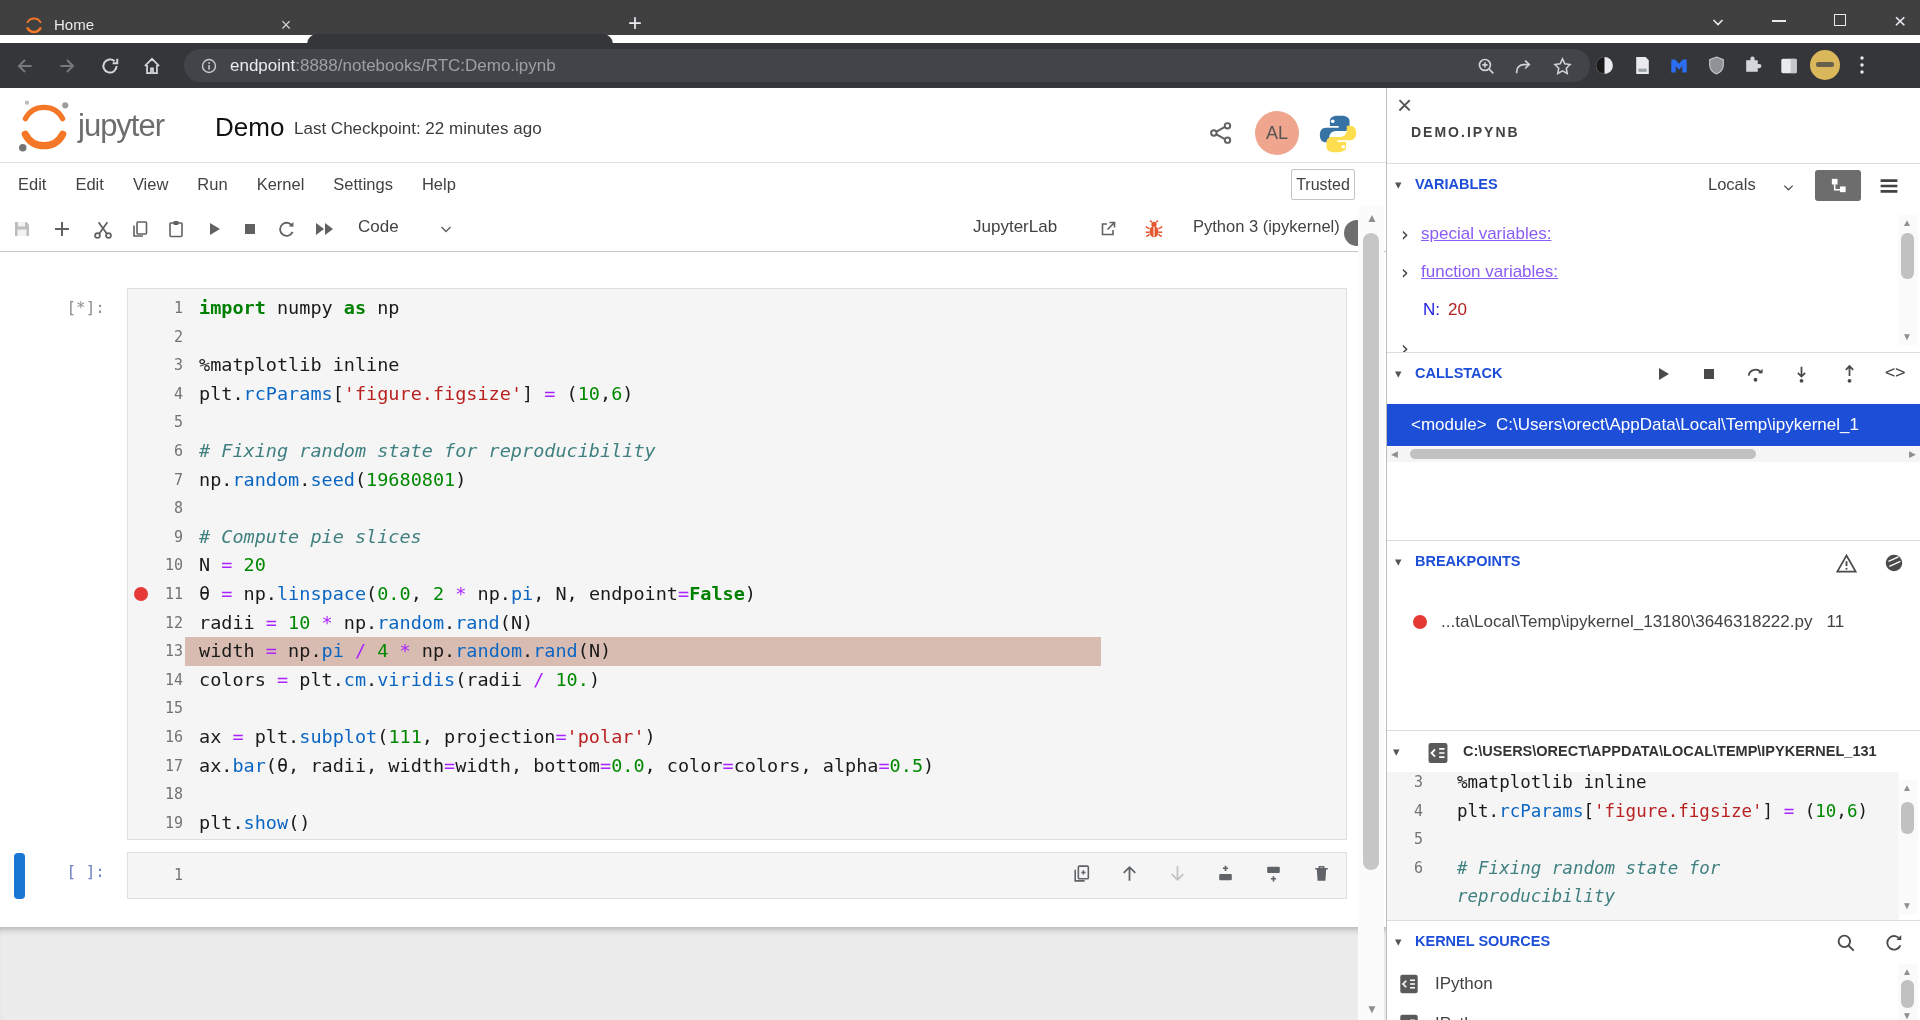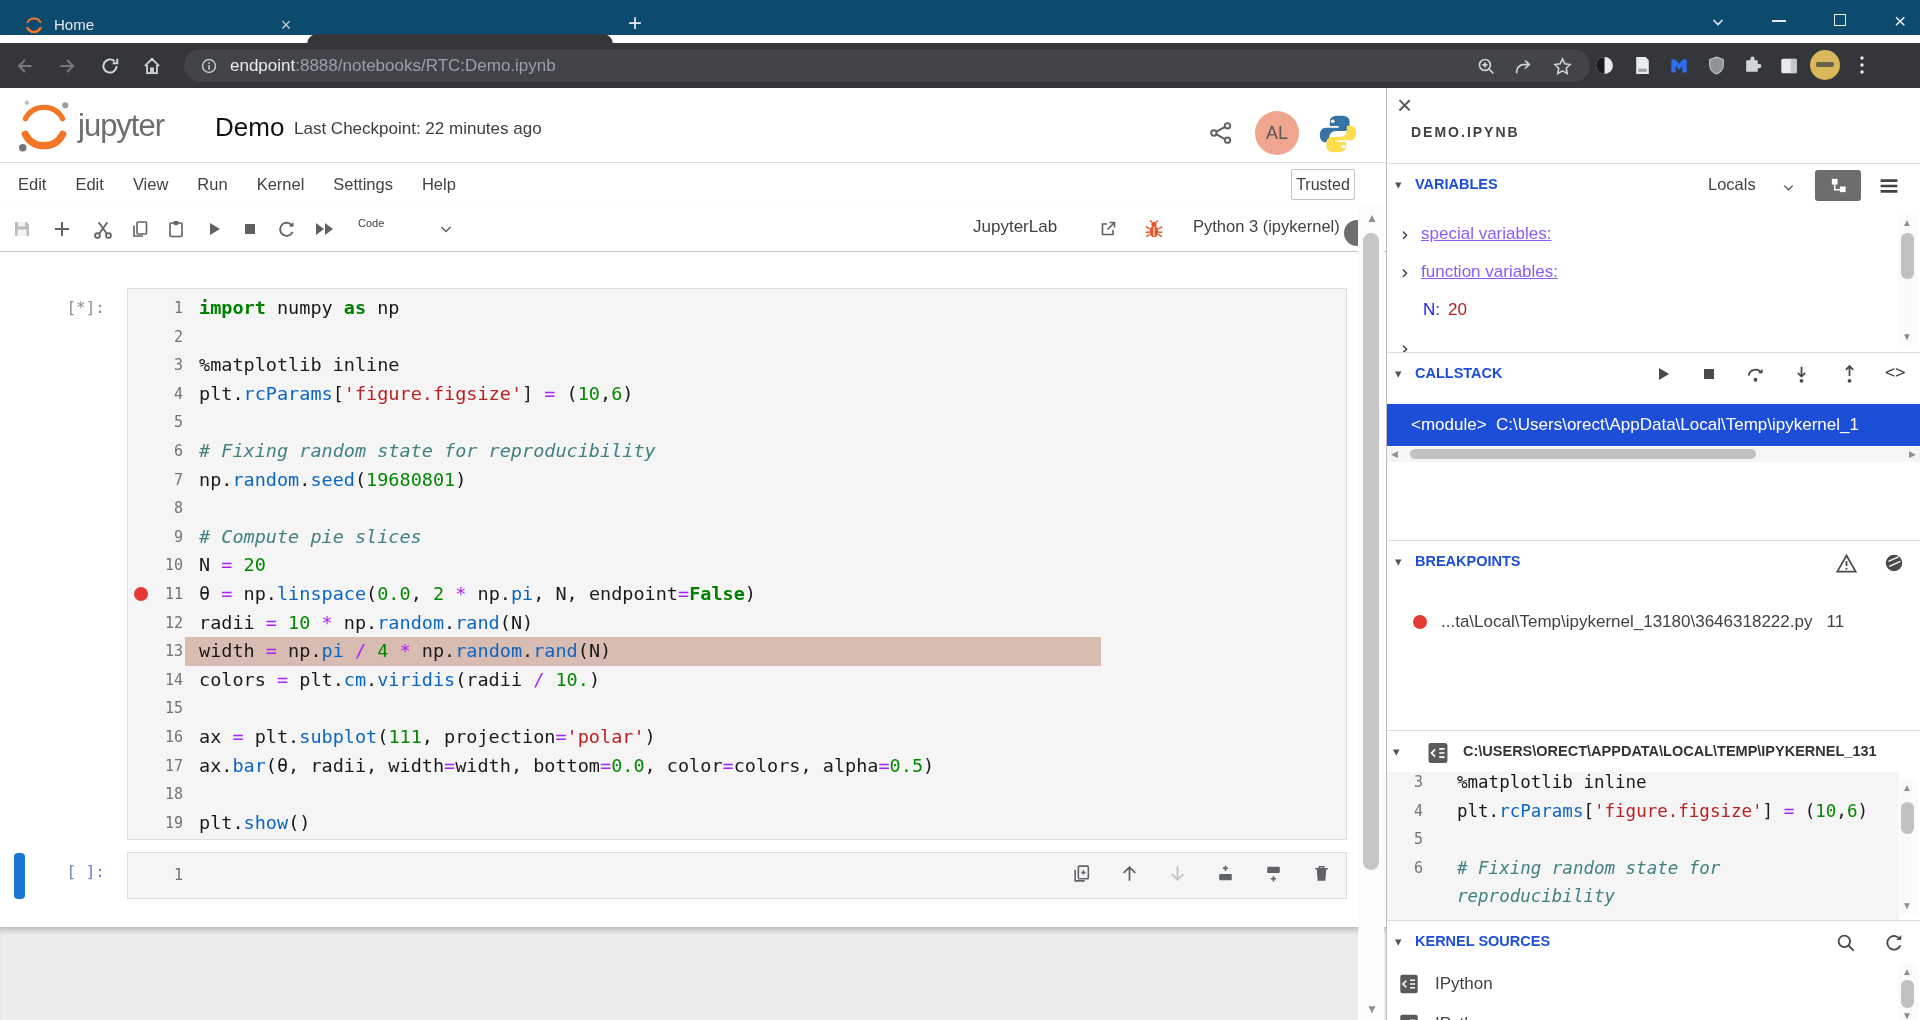--- a/index.html
+++ b/index.html
@@ -2,21 +2,21 @@
 <html><head>
 <meta charset="utf-8">
 <style>
   * { box-sizing: border-box; margin: 0; padding: 0; }
   html,body { width:1920px; height:1020px; overflow:hidden; background:#fff;
     font-family:"Liberation Sans", sans-serif; }
   .abs { position:absolute; }
   #root { position:relative; width:1920px; height:1020px; }
 
   
-  #tabstrip { position:absolute; left:0; top:0; width:1920px; height:35px; background:#0c4a6e; }
+  #tabstrip { position:absolute; left:0; top:0; width:1920px; height:35px; background:#404040; }
   .tab { position:absolute; top:6px; height:37px; display:flex; align-items:center; color:#e8eaed; font-size:15px; }
   .tab .fav { width:20px; height:20px; margin-right:10px; }
   .tab .tclose { margin-left:auto; color:#cfcfcf; font-size:18px; line-height:18px; width:20px; text-align:center; cursor:pointer; }
   #tab-home { left:10px; width:296px; padding:0 10px 0 14px; }
   #tab-rtc  { left:307px; width:306px; padding:0 10px 0 16px; background:#353639; border-radius:10px 10px 0 0;margin-top:28px; }
   #newtab { position:absolute; left:628px; top:9px; color:#e8eaed; font-size:24px; font-weight:300; }
   .winctl { position:absolute; top:11px; color:#e8eaed; }
 
   #addrbar { position:absolute; left:0; top:43px; width:1920px; height:45px; background:#353639; }
   .nav-ic { position:absolute; top:12px; color:#d3d6da; }
@@ -39,21 +39,21 @@
 
   #menubar { position:absolute; left:0; top:163px; width:1386px; height:42px; background:#fff;
     display:flex; align-items:center; padding-left:18px; gap:29px; }
   .menu-item { font-size:16.5px; color:#424242; cursor:pointer; }
   #trusted { position:absolute; left:1291px; top:6px; width:64px; height:31px; border:1px solid #c4c4c4; border-radius:2px;
     background:#fff; font-size:16px; color:#424242; display:flex; align-items:center; justify-content:center; }
 
   #nbtoolbar { position:absolute; left:0; top:205px; width:1386px; height:47px; background:#fff;
     border-bottom:1px solid #c6c6c6; box-shadow:0 2px 3px rgba(0,0,0,.08); }
   .tb-ic { position:absolute; top:14px; color:#616161; }
-  #celltype { position:absolute; left:358px; top:12px; font-size:11px; color:#424242; }
+  #celltype { position:absolute; left:358px; top:12px; font-size:17px; color:#424242; }
   #celltype-chev { position:absolute; left:438px; top:16px; color:#616161; }
   #jlab-link { position:absolute; left:973px; top:12px; font-size:17px; color:#424242; }
   #kernel-name { position:absolute; left:1193px; top:12px; font-size:16.5px; color:#424242; }
   #kstatus { position:absolute; left:1344px; top:15px; width:26px; height:26px; border-radius:50%; background:#6e6e6e; }
 
   
   #content { position:absolute; left:0; top:252px; width:1386px; height:768px; background:#fff; }
   #gray-foot { position:absolute; left:0; top:675px; width:1386px; height:93px; background:#ececec;
     box-shadow:inset 0 7px 7px -5px rgba(0,0,0,.28); }
 

